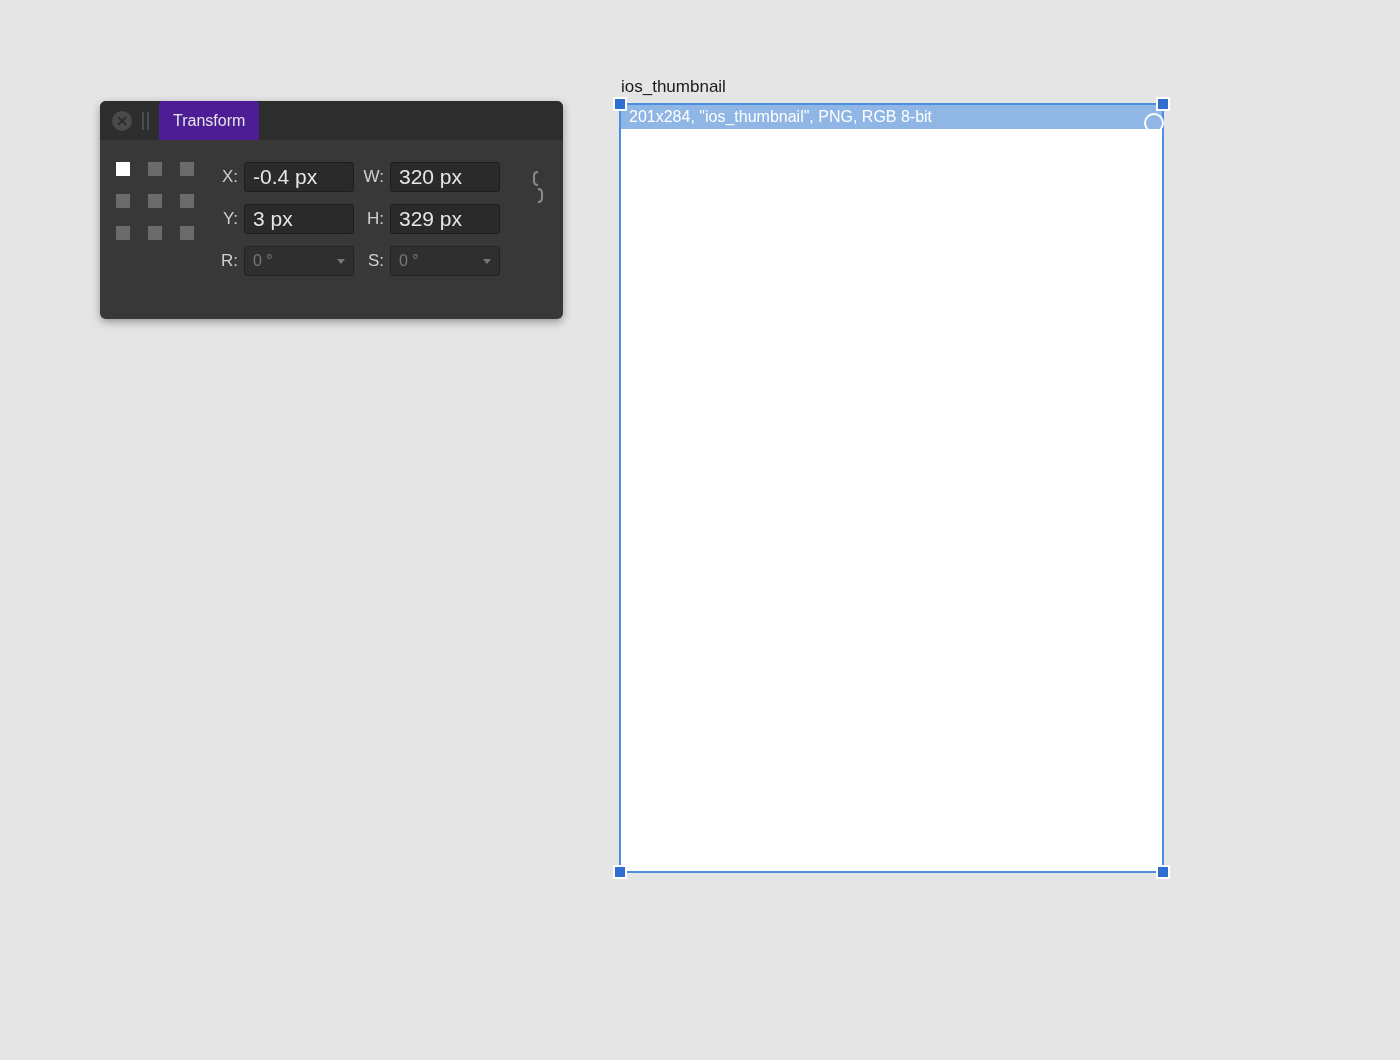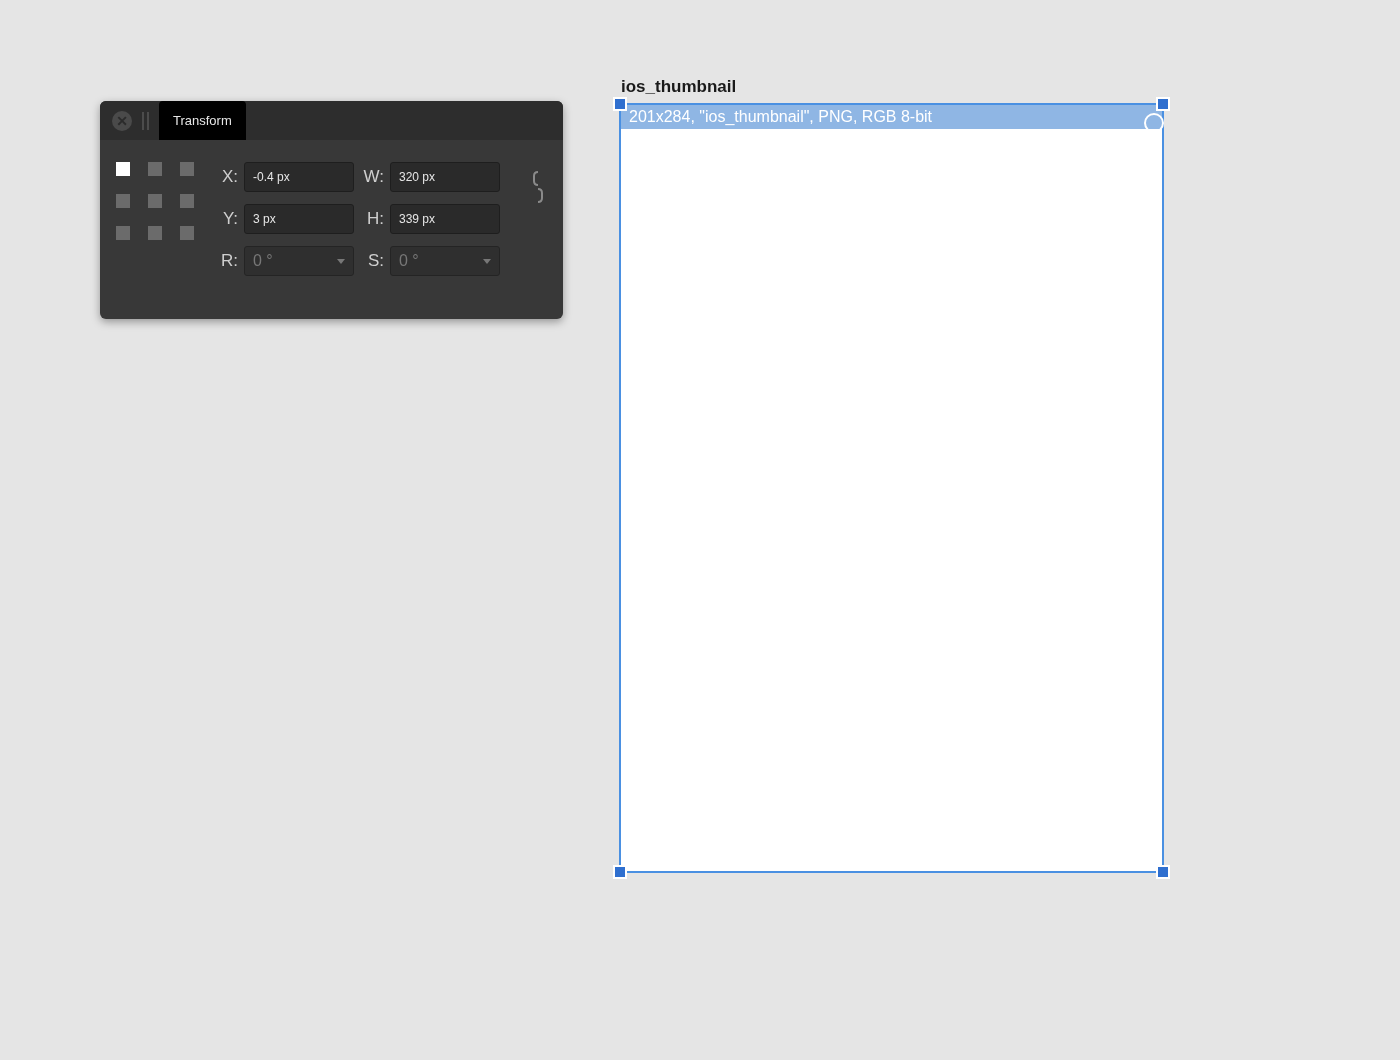--- a/index.html
+++ b/index.html
@@ -54,24 +54,24 @@
   }
   .panel-grip span {
     width: 2px;
     height: 18px;
     background: #4c4c4c;
   }
   .panel-tab {
     margin-left: 10px;
     height: 39px;
     padding: 0 14px;
-    background: #000000;
-    display: flex;
-    align-items: center;
-    font-size: 13px;
+    background: #4c1d95;
+    display: flex;
+    align-items: center;
+    font-size: 16px;
     color: #e6e6e6;
     border-top-left-radius: 4px;
     border-top-right-radius: 4px;
   }
 
   .panel-body {
     padding: 20px 16px 0 16px;
     display: flex;
     gap: 22px;
     position: relative;
@@ -107,21 +107,21 @@
     text-align: right;
     color: #cfcfcf;
     font-size: 17px;
   }
   .num-input {
     height: 30px;
     background: #2a2a2a;
     border: 1px solid #1e1e1e;
     border-radius: 3px;
     color: #e6e6e6;
-    font-size: 12px;
+    font-size: 21px;
     padding: 0 8px;
     display: flex;
     align-items: center;
     box-sizing: border-box;
   }
   .dropdown {
     height: 30px;
     background: #2f2f2f;
     border: 1px solid #242424;
     border-radius: 3px;
@@ -152,21 +152,21 @@
   
   .artboard-wrap {
     position: absolute;
     left: 619px;
     top: 77px;
   }
   .artboard-title {
     font-size: 17px;
     color: #1a1a1a;
     margin: 0 0 6px 2px;
-    font-weight: 700;
+    font-weight: 400;
   }
   .artboard-frame {
     position: relative;
     width: 545px;
     height: 770px;
     border: 2px solid #4a90e2;
     box-sizing: border-box;
     background: #ffffff;
   }
   .artboard-headerbar {
@@ -234,21 +234,21 @@
 
     <div class="fields-grid">
       <div class="field-label">X:</div>
       <div class="num-input">-0.4 px</div>
       <div class="field-label">W:</div>
       <div class="num-input">320 px</div>
 
       <div class="field-label">Y:</div>
       <div class="num-input">3 px</div>
       <div class="field-label">H:</div>
-      <div class="num-input">339 px</div>
+      <div class="num-input">329 px</div>
 
       <div class="field-label">R:</div>
       <div class="dropdown">
         <span>0 °</span>
         <span class="caret"></span>
       </div>
       <div class="field-label">S:</div>
       <div class="dropdown">
         <span>0 °</span>
         <span class="caret"></span>

